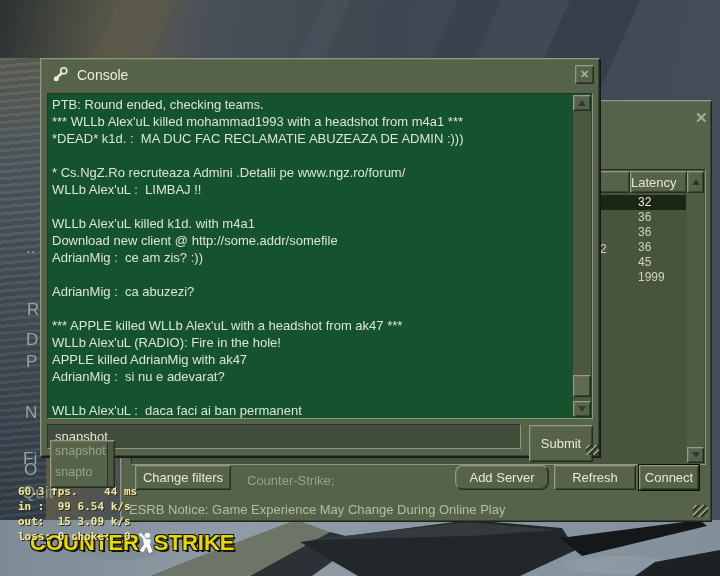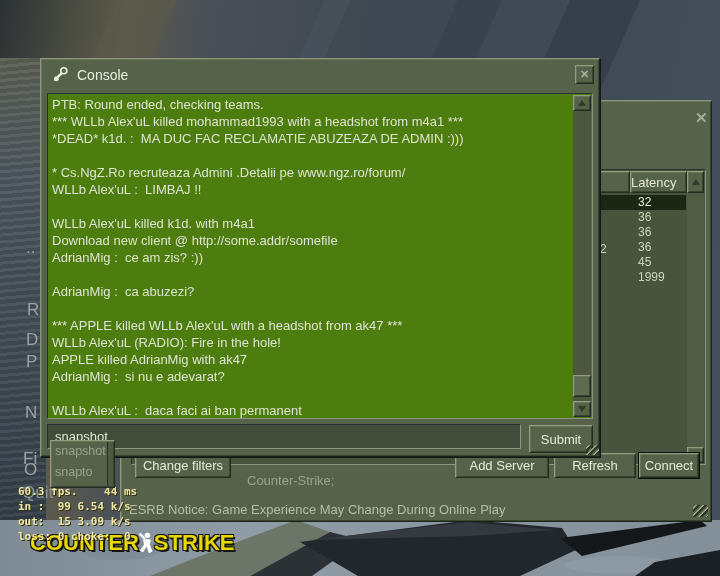--- a/index.html
+++ b/index.html
@@ -59,50 +59,50 @@
   .col-partial{left:430px;width:68px;}
   .col-latency{left:498px;width:57px;}
   .rows{position:absolute;left:1px;top:25px;width:553px;}
   .lat-row{height:15px;line-height:15px;font-size:12px;color:#cbd3bc;padding-left:505px;
         box-sizing:border-box;white-space:pre;}
   .lat-row.selected{background:#1c2615;color:#e6ead9;}
   .cell-frag{position:absolute;left:468px;top:72px;font-size:12px;color:#cbd3bc;}
   .sb-scroll{position:absolute;top:1px;right:1px;bottom:1px;width:17px;background:#515c46;}
   .sb-scroll .up{position:absolute;top:0;left:0;width:17px;height:22px;box-sizing:border-box;}
   .sb-scroll .down{position:absolute;bottom:0;left:0;width:17px;height:16px;box-sizing:border-box;}
-  .sb-btnrow-btn{position:absolute;top:352px;height:25px;box-sizing:border-box;}
+  .sb-btnrow-btn{position:absolute;top:364px;height:25px;box-sizing:border-box;}
   .b-filters{left:14px;width:96px;}
-  .b-add{left:334px;width:94px;}
+  .b-add{left:334px;width:94px;border-radius:8px;}
   .b-refresh{left:433px;width:82px;}
   .b-connect{left:518px;width:60px;outline:1px solid #0c110b;}
   .filter-label{position:absolute;left:126px;top:372px;font-size:13px;color:#9aa38c;}
   .esrb{position:absolute;left:8px;top:401px;font-size:13px;color:#b4bda8;}
   .sb-grip{left:572px;top:404px;width:15px;height:12px;}
 
   
   .console-win{position:absolute;left:40px;top:40px;width:558px;height:397px;z-index:20;
         background:#57624b;border:1px solid;border-color:#8f987c #1d241a #1d241a #8f987c;
         box-shadow:inset 1px 1px 0 #68735a,inset -1px -1px 0 #39442f,1px 1px 0 #14181c;margin-top:18px;}
   .title-row{position:absolute;left:0;top:0;width:100%;height:30px;}
   .steam-ico{position:absolute;left:11px;top:7px;}
   .title-text{position:absolute;left:36px;top:8px;font-size:14px;color:#e9efdf;}
   .win-close{position:absolute;left:534px;top:6px;width:19px;height:19px;box-sizing:border-box;
         font-size:11px;font-weight:bold;color:#aab2a0;}
-  .log-area{position:absolute;left:6px;top:34px;width:546px;height:326px;background:#4d7c0f;
+  .log-area{position:absolute;left:6px;top:34px;width:546px;height:326px;background:#14532d;
         box-sizing:border-box;}
   .log-lines{position:absolute;left:4px;top:2px;right:22px;font-size:13px;}
   .log-line{height:17px;line-height:17px;white-space:pre;overflow:hidden;color:#dde4d1;}
   .con-scroll{position:absolute;top:1px;right:1px;bottom:1px;width:18px;background:#4c5640;}
   .con-scroll .up{position:absolute;top:0;left:0;width:18px;height:16px;box-sizing:border-box;}
   .con-scroll .down{position:absolute;bottom:0;left:0;width:18px;height:16px;box-sizing:border-box;}
   .con-thumb{position:absolute;bottom:20px;left:0;width:18px;height:22px;box-sizing:border-box;}
   .con-input{position:absolute;left:6px;top:365px;width:474px;height:25px;box-sizing:border-box;
         background:#414c3a;color:#e0e6d4;font-family:"Liberation Sans",sans-serif;font-size:13px;
         padding:0 0 0 7px;outline:none;}
-  .con-submit{position:absolute;left:488px;top:366px;width:64px;height:28px;box-sizing:border-box;}
+  .con-submit{position:absolute;left:488px;top:366px;width:64px;height:37px;box-sizing:border-box;}
   .con-grip{left:545px;top:386px;width:13px;height:10px;}
 
   
   .autocomplete{position:absolute;left:50px;top:440px;width:65px;height:48px;z-index:30;
         background:#57624b;border:1px solid;border-color:#949d80 #242d20 #242d20 #949d80;
         box-shadow:inset 1px 1px 0 #68735a,inset -1px -1px 0 #39442f;box-sizing:border-box;}
   .ac-item{height:21px;line-height:21px;font-size:12.5px;color:#99a28b;padding-left:4px;
         white-space:pre;overflow:hidden;}
   .ac-scroll{position:absolute;top:1px;right:1px;bottom:1px;width:5px;background:#4e5942;
         border-left:1px solid #29322a;}

